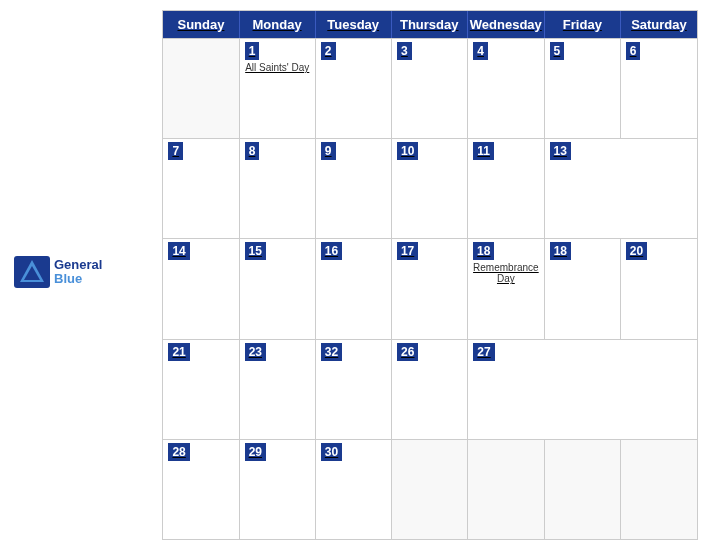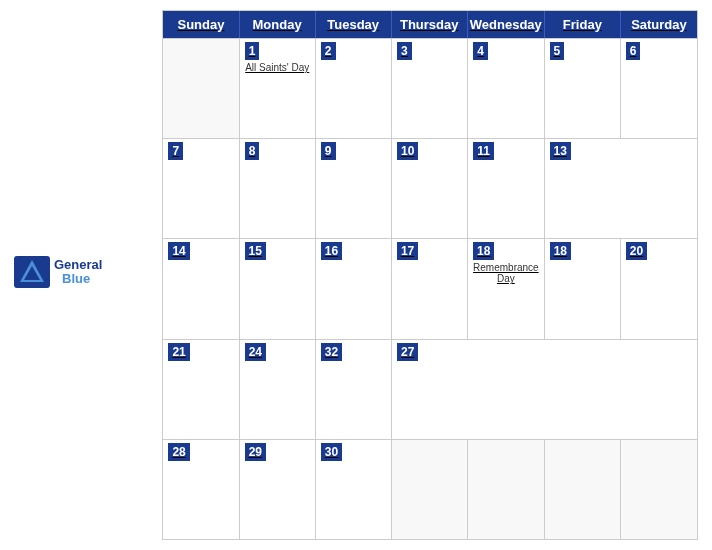--- a/index.html
+++ b/index.html
@@ -29,21 +29,20 @@
       gap: 4px;
     }
     .logo-text {
       font-size: 13px;
       font-weight: bold;
       color: #1a3a8f;
       line-height: 1.1;
     }
     .logo-text span {
       color: #4a90d9;
-      margin-left: 8px;
     }
     .logo-icon {
       width: 36px;
       height: 32px;
     }
     .title {
       font-size: 26px;
       font-weight: bold;
       color: #1a3a8f;
       text-align: center;
@@ -211,24 +210,27 @@
           </div>
           <div class="cal-cell">
             <span class="day-num">20</span>
           </div>
         </div>
         <div class="cal-row">
           <div class="cal-cell">
             <span class="day-num">21</span>
           </div>
           <div class="cal-cell">
-            <span class="day-num">24</span>
+            <span class="day-num">23</span>
           </div>
           <div class="cal-cell">
             <span class="day-num">32</span>
+          </div>
+          <div class="cal-cell">
+            <span class="day-num">26</span>
           </div>
           <div class="cal-cell">
             <span class="day-num">27</span>
           </div>
         </div>
         <div class="cal-row">
           <div class="cal-cell">
             <span class="day-num">28</span>
           </div>
           <div class="cal-cell">

